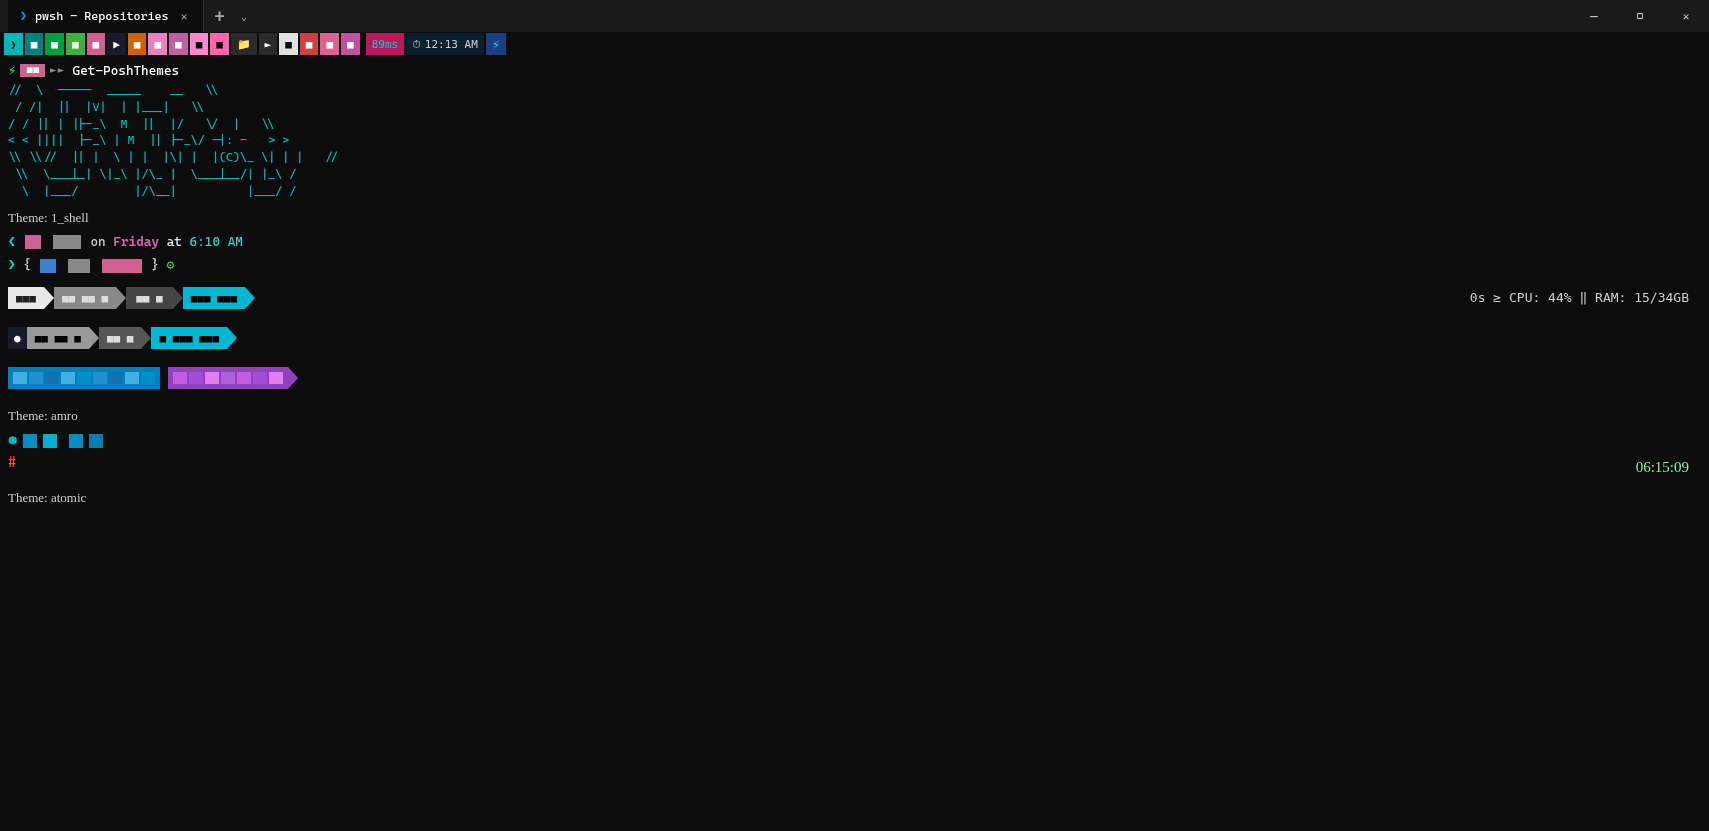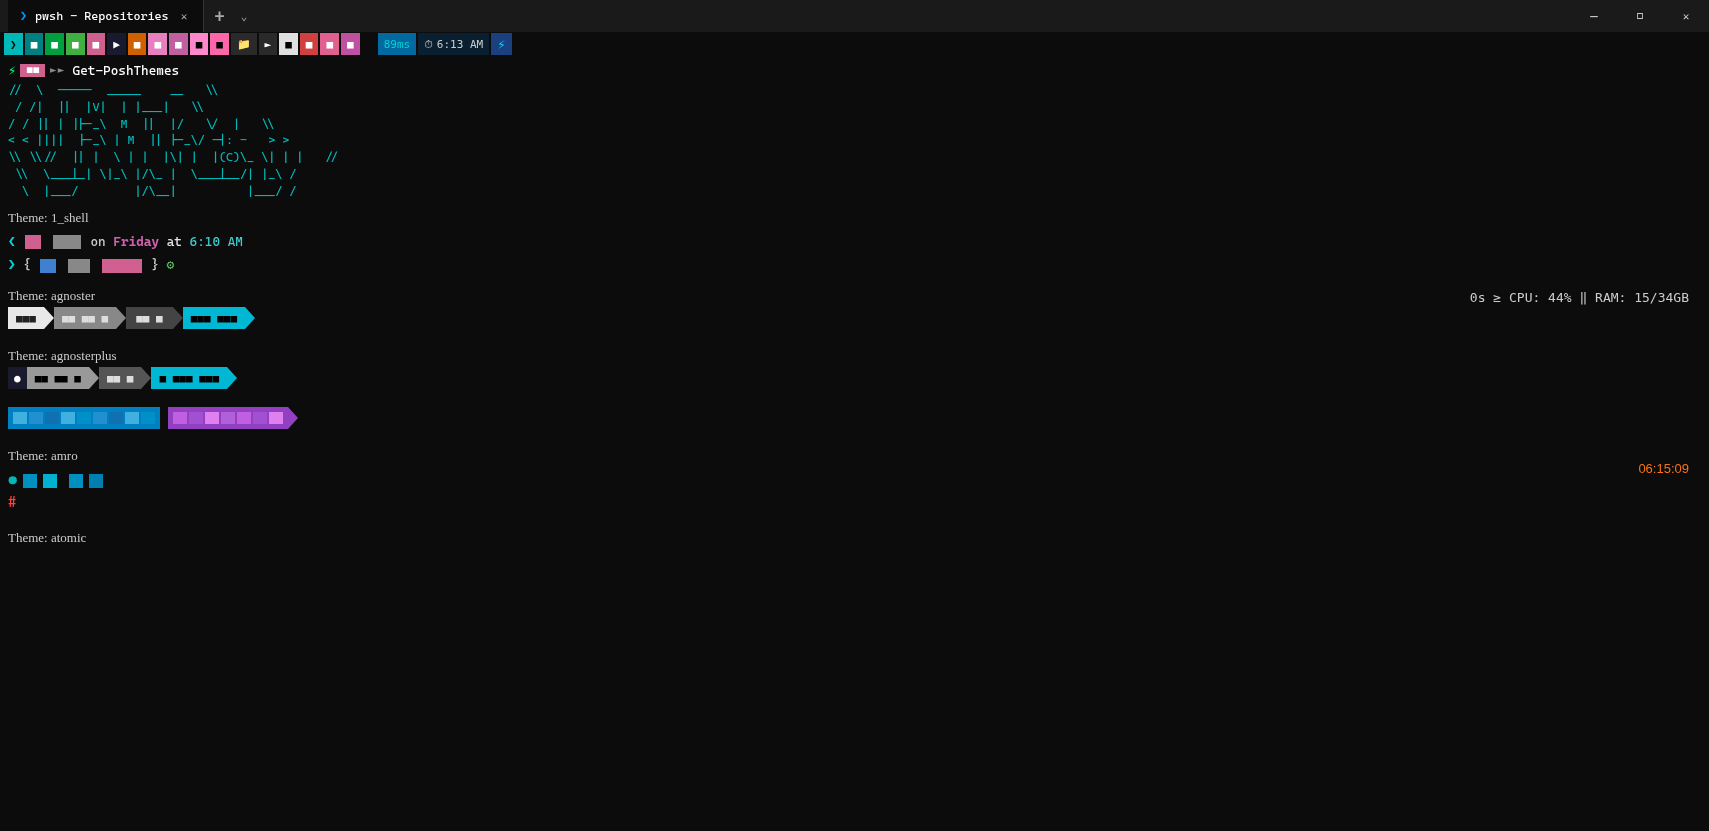--- a/index.html
+++ b/index.html
@@ -138,23 +138,23 @@
       color: #cccccc;
       font-size: 13px;
       font-family: monospace;
     }
 
     
     .clock-bottom-right {
       position: absolute;
       bottom: 355px;
       right: 20px;
-      color: #f97316;
-      font-size: 13px;
-      font-family: Liberation Sans, sans-serif;
+      color: #86efac;
+      font-size: 15px;
+      font-family: Liberation Serif, serif;
     }
 
     
     .spacer { height: 8px; }
     .spacer2 { height: 16px; }
     .flex-row { display: flex; align-items: center; gap: 4px; }
 
     .posh-seg {
       display: inline-flex;
       align-items: center;
@@ -198,26 +198,26 @@
   <span class="posh-seg" style="background:#ff88cc;color:#000;">■</span>
   <span class="posh-seg" style="background:#ff66aa;color:#000;">■</span>
 
   <span class="posh-seg" style="background:#2a2a2a;color:#fff;">📁</span>
   <span class="posh-seg" style="background:#2a2a2a;color:#fff;">►</span>
   <span class="posh-seg" style="background:#e0e0e0;color:#000;">■</span>
   <span class="posh-seg" style="background:#d04040;color:#fff;">■</span>
   <span class="posh-seg" style="background:#e06090;color:#fff;">■</span>
   <span class="posh-seg" style="background:#c050a0;color:#fff;">■</span>
 
-  <span class="posh-seg" style="background:#0369a1;color:#00d4d4;margin-left:16px;justify-content:flex-end;">
+  <span class="posh-seg" style="background:#be185d;color:#00d4d4;margin-left:4px;justify-content:flex-end;">
     <span>89ms</span>
   </span>
   <span class="posh-seg" style="background:#0a2030;color:#cccccc;">
     <span>⏱</span>
-    <span style="margin-left:4px;">6:13 AM</span>
+    <span style="margin-left:4px;">12:13 AM</span>
   </span>
   <span class="posh-seg" style="background:#1a4080;color:#00d4ff;font-size:14px;">
     <span>⚡</span>
   </span>
 </div>
 
 <div style="background:#0c0c0c; padding: 4px 0; overflow:hidden;">
 
   <div class="flex-row" style="padding: 2px 8px;">
     <span style="color:#00ff80; font-size:14px;">⚡</span>
@@ -259,46 +259,40 @@
       <span style="color:#60c060;">⚙</span>
     </div>
   </div>
 
   <div class="status-right">
     <span>0s ≥ CPU: 44% ‖ RAM: 15/34GB</span>
   </div>
 
   <div class="spacer"></div>
 
-  <div class="theme-label">
-    <span>Theme: agnoster</span>
-  </div>
 
   <div class="theme-prompt">
     <div class="agnoster-bar">
 
       <span class="posh-seg" style="background:#e8e8e8;color:#222;padding:0 8px;height:22px;display:inline-flex;align-items:center;">■■■</span>
       <span style="display:inline-block;width:0;height:0;border-top:11px solid transparent;border-bottom:11px solid transparent;border-left:10px solid #e8e8e8;"></span>
 
       <span class="posh-seg" style="background:#888;color:#ddd;padding:0 8px;height:22px;display:inline-flex;align-items:center;">■■ ■■ ■</span>
       <span style="display:inline-block;width:0;height:0;border-top:11px solid transparent;border-bottom:11px solid transparent;border-left:10px solid #888;"></span>
 
       <span class="posh-seg" style="background:#444;color:#ddd;padding:0 10px;height:22px;display:inline-flex;align-items:center;">■■ ■</span>
       <span style="display:inline-block;width:0;height:0;border-top:11px solid transparent;border-bottom:11px solid transparent;border-left:10px solid #444;"></span>
 
       <span class="posh-seg" style="background:#00b8d4;color:#000;padding:0 8px;height:22px;display:inline-flex;align-items:center;">■■■ ■■■</span>
       <span style="display:inline-block;width:0;height:0;border-top:11px solid transparent;border-bottom:11px solid transparent;border-left:10px solid #00b8d4;"></span>
     </div>
   </div>
 
   <div class="spacer2"></div>
 
-  <div class="theme-label">
-    <span>Theme: agnosterplus</span>
-  </div>
 
   <div class="theme-prompt">
     <div class="agnoster-bar">
       <span class="posh-seg" style="background:#1a1a2e;color:#fff;padding:0 6px;height:22px;display:inline-flex;align-items:center;">●</span>
       <span class="posh-seg" style="background:#999;color:#000;padding:0 8px;height:22px;display:inline-flex;align-items:center;">■■ ■■ ■</span>
       <span style="display:inline-block;width:0;height:0;border-top:11px solid transparent;border-bottom:11px solid transparent;border-left:10px solid #999;"></span>
       <span class="posh-seg" style="background:#555;color:#ddd;padding:0 8px;height:22px;display:inline-flex;align-items:center;">■■ ■</span>
       <span style="display:inline-block;width:0;height:0;border-top:11px solid transparent;border-bottom:11px solid transparent;border-left:10px solid #555;"></span>
       <span class="posh-seg" style="background:#00b8d4;color:#000;padding:0 8px;height:22px;display:inline-flex;align-items:center;">■ ■■■ ■■■</span>
       <span style="display:inline-block;width:0;height:0;border-top:11px solid transparent;border-bottom:11px solid transparent;border-left:10px solid #00b8d4;"></span>

